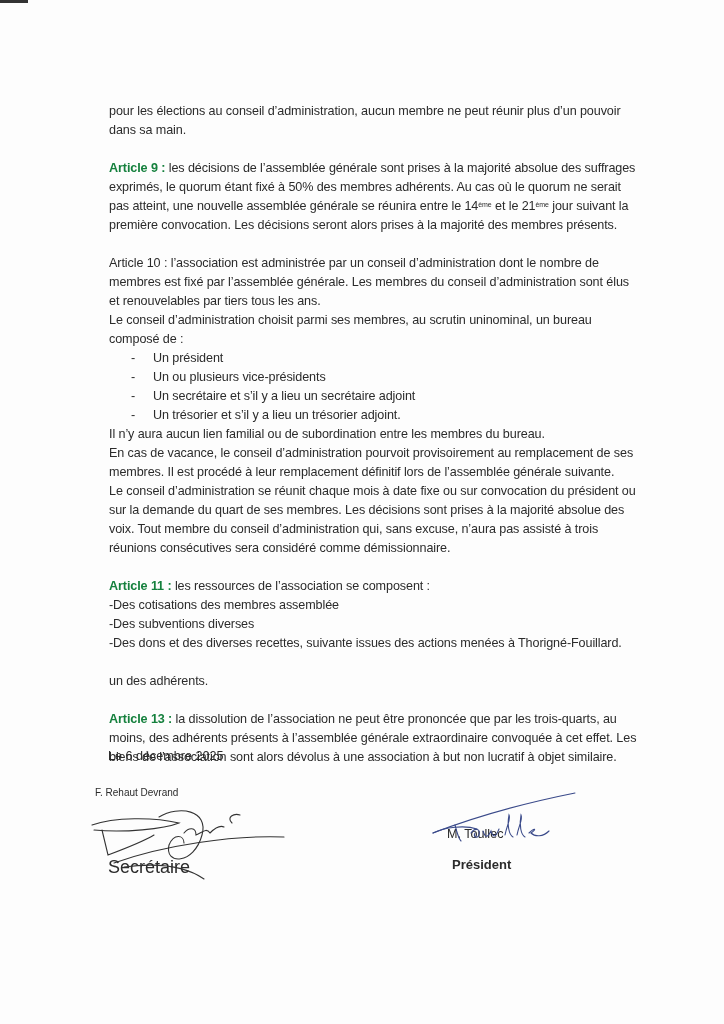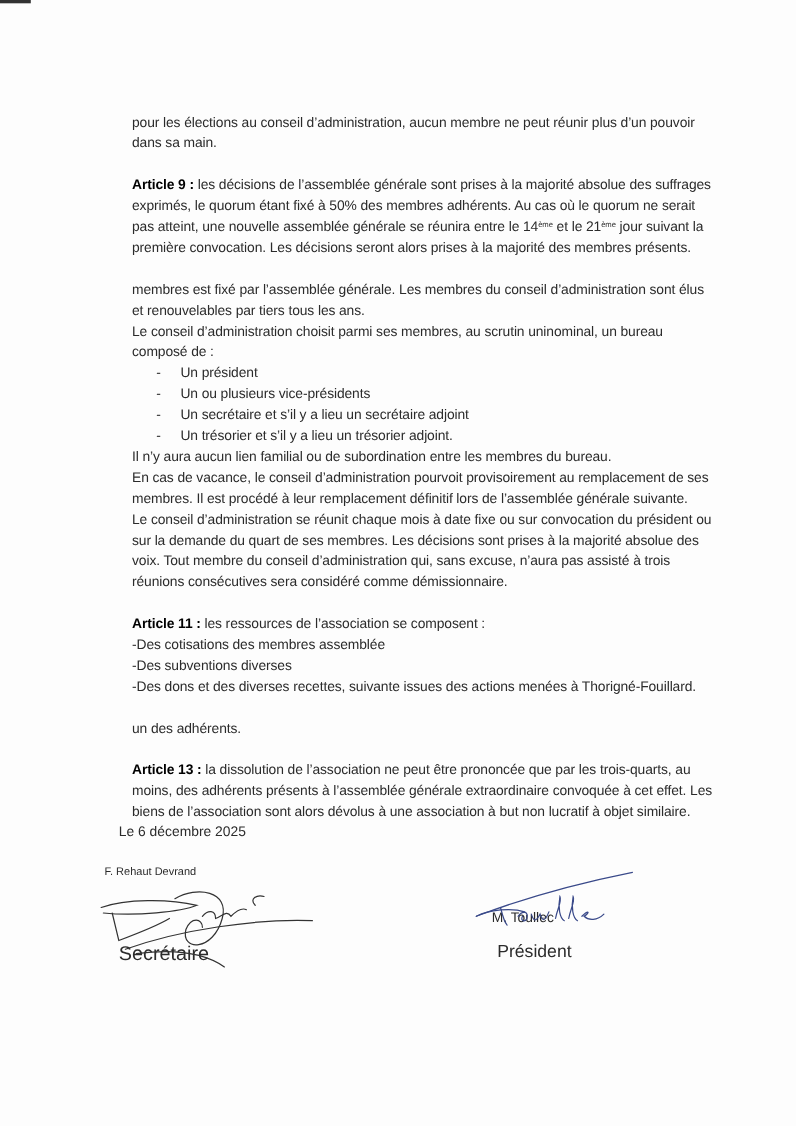--- a/index.html
+++ b/index.html
@@ -4,32 +4,32 @@
 <style>
   html, body { margin: 0; padding: 0; }
   body {
     width: 724px; height: 1024px; position: relative; overflow: hidden;
     background: #fdfdfd;
     font-family: "Liberation Sans", sans-serif;
     color: #2b2b2b;
   }
   .scan-mark { position: absolute; left: 0; top: 0; width: 28px; height: 3px; background: #333; }
   .page { position: absolute; left: 108px; top: 102px; width: 600px; font-size: 12.6px; line-height: 19px; letter-spacing: -0.1px; }
-  .para { margin: 0 0 19px 12px; }
+  .para { margin: 0 0 19px 1px; }
   .line { display: block; white-space: nowrap; }
-  b { font-weight: bold; color: #000000; }
+  b { font-weight: bold; color: #15803d; }
   sup { font-size: 7px; vertical-align: top; position: relative; top: -2px; }
   .list { margin: 0; padding: 0; list-style: none; }
   .list li { position: relative; padding-left: 44px; white-space: nowrap; }
   .list li .dash { position: absolute; left: 22px; }
   .date { position: absolute; left: 108px; top: 749px; font-size: 12.6px; }
   .sig-name-left { position: absolute; left: 95px; top: 787px; font-size: 10px; }
   .sig-role-left { position: absolute; left: 108px; top: 857px; font-size: 18px; }
   .sig-name-right { position: absolute; left: 447px; top: 787px; font-size: 12.6px; margin-top: 40px; }
-  .sig-role-right { position: absolute; left: 452px; top: 857px; font-size: 16px; }
+  .sig-role-right { position: absolute; left: 452px; top: 857px; font-size: 13px; font-weight: bold; }
   .sig-svg-left { position: absolute; left: 84px; top: 805px; width: 210px; height: 75px; }
   .sig-svg-right { position: absolute; left: 425px; top: 785px; width: 160px; height: 60px; }
 </style>
 </head>
 <body>
 
 <div class="scan-mark"></div>
 
 <div class="page">
 
@@ -39,20 +39,21 @@
   </p>
 
   <p class="para">
     <span class="line"><b>Article 9 :</b><span> les décisions de l’assemblée générale sont prises à la majorité absolue des suffrages</span></span>
     <span class="line">exprimés, le quorum étant fixé à 50% des membres adhérents. Au cas où le quorum ne serait</span>
     <span class="line"><span>pas atteint, une nouvelle assemblée générale se réunira entre le 14</span><sup>ème</sup><span> et le 21</span><sup>ème</sup><span> jour suivant la</span></span>
     <span class="line">première convocation.  Les décisions seront alors prises à la majorité des membres présents.</span>
   </p>
 
   <div class="para">
+    <span class="line">Article 10 : l’association est administrée par un conseil d’administration dont le nombre de</span>
     <span class="line">membres est fixé par l’assemblée générale. Les membres du conseil d’administration sont élus</span>
     <span class="line">et renouvelables par tiers tous les ans.</span>
     <span class="line">Le conseil d’administration choisit parmi ses membres, au scrutin uninominal, un bureau</span>
     <span class="line">composé de :</span>
     <ul class="list">
       <li><span class="dash">-</span><span>Un président</span></li>
       <li><span class="dash">-</span><span>Un ou plusieurs vice-présidents</span></li>
       <li><span class="dash">-</span><span>Un secrétaire et s’il y a lieu un secrétaire adjoint</span></li>
       <li><span class="dash">-</span><span>Un trésorier et s’il y a lieu un trésorier adjoint.</span></li>
     </ul>

